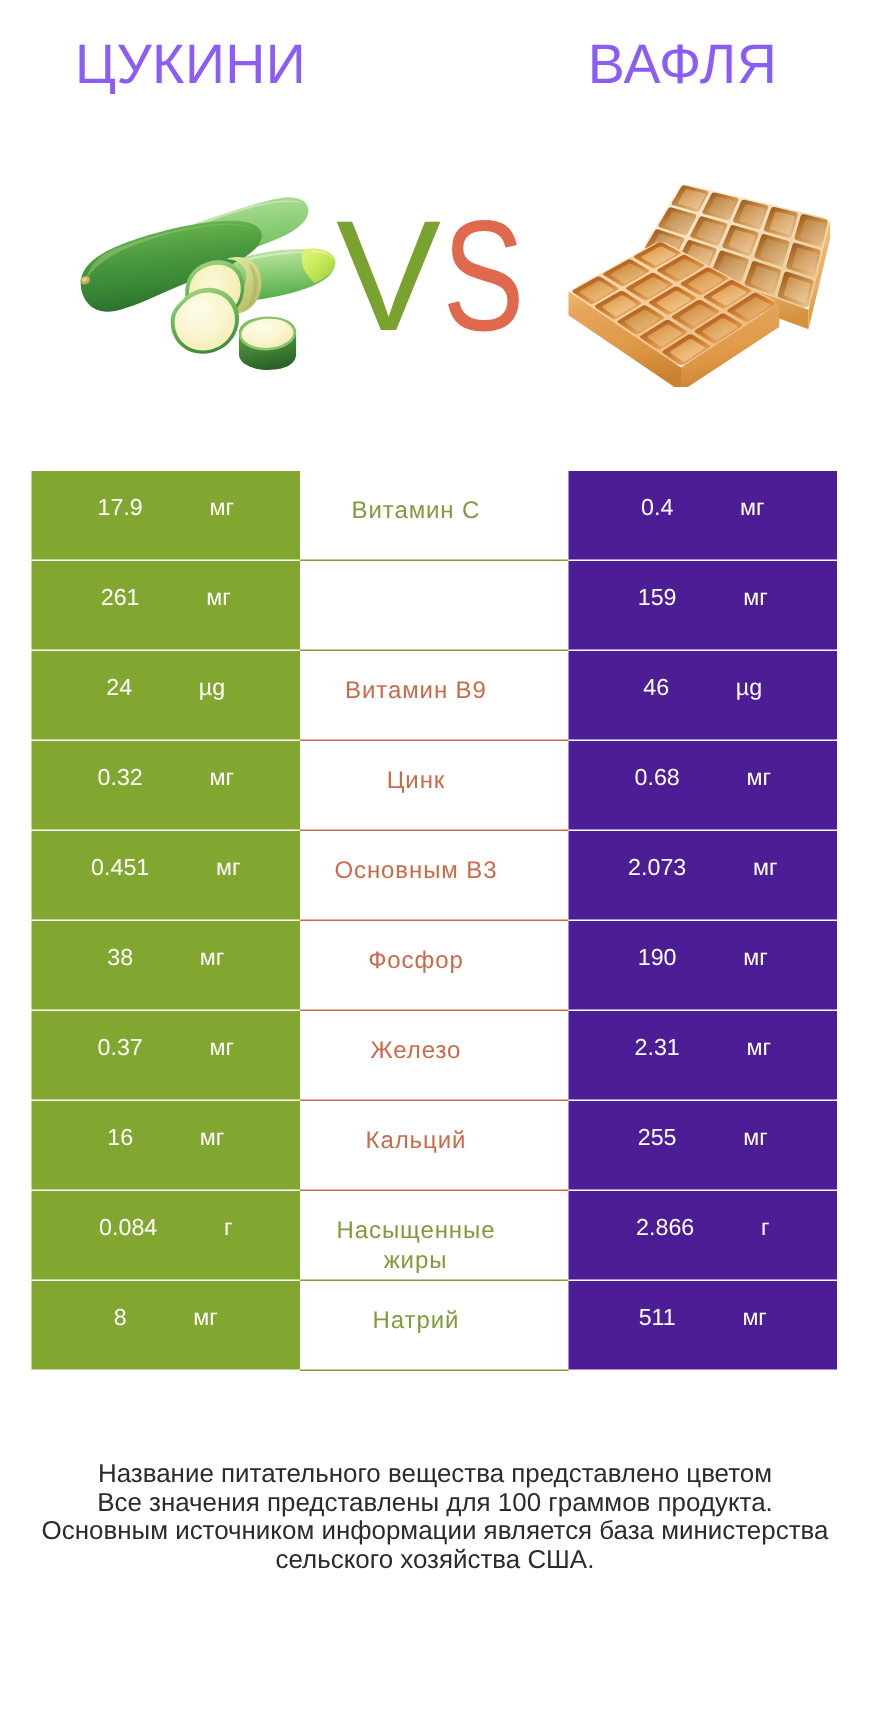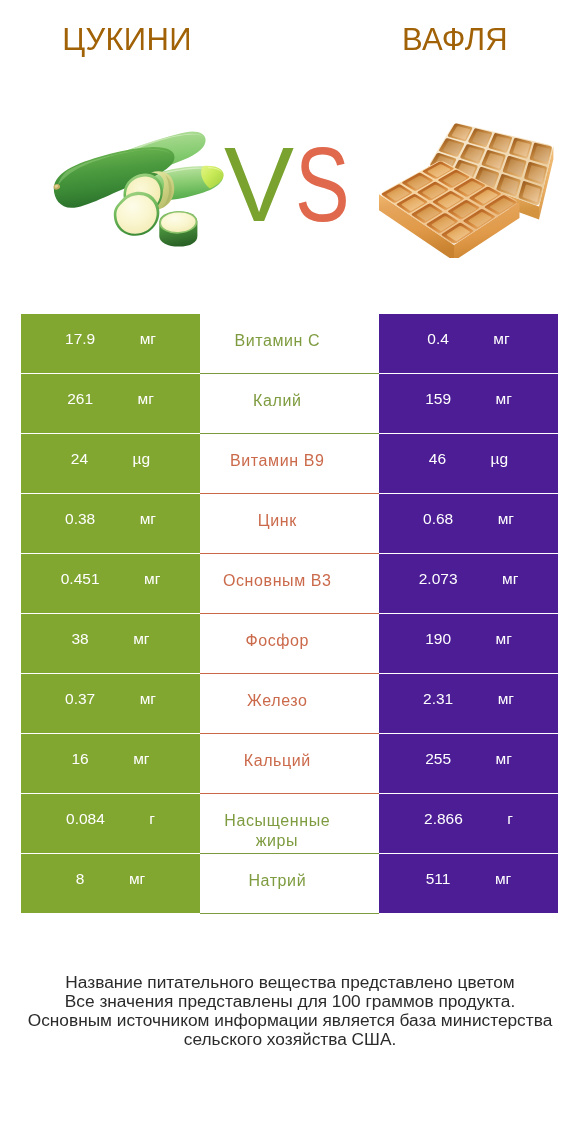--- a/index.html
+++ b/index.html
@@ -1,19 +1,19 @@
 <!DOCTYPE html>
 <html lang="ru"><head>
 <meta charset="utf-8">
 <title>compare</title>
 <style>
   html,body{margin:0;padding:0;}
   body{width:580px;height:1144px;background:#fff;font-family:"Liberation Sans",sans-serif;-webkit-font-smoothing:antialiased;}
   .page{position:relative;width:580px;height:1144px;overflow:hidden;}
-  .ttl{position:absolute;top:22px;font-size:31px;color:#a16207;text-align:center;letter-spacing:.3px;}
+  .ttl{position:absolute;top:22px;font-size:37px;color:#8b5cf6;text-align:center;letter-spacing:.3px;}
   #t-left{left:0;width:254px;}
   #t-right{left:328px;width:254px;}
   .hero{position:absolute;}
   #hero-left{left:52px;top:128px;width:173px;height:122px;}
   #hero-right{left:374px;top:118px;width:182px;height:140px;}
   .vs{position:absolute;left:224px;top:132px;width:160px;height:105px;font-size:105px;line-height:105px;font-weight:400;text-align:left;white-space:nowrap;}
   .vs .v{color:#79a22e;display:inline-block;}
   .vs .s{color:#e0684c;display:inline-block;transform:scaleX(0.78);transform-origin:left center;margin-left:1px;}
   .tbl{position:absolute;left:21px;top:314.4px;width:537px;}
   .row{position:relative;height:60px;}
@@ -271,43 +271,40 @@
         </div>
         <div class="cell cr">
           <span class="val"><span class="num">0.4</span> <span class="unit">мг</span></span>
         </div>
         <div class="sep" style="background:#7e9c3f"></div>
       </div>
       <div class="row">
         <div class="cell cl">
           <span class="val"><span class="num">261</span> <span class="unit">мг</span></span>
         </div>
-        <div class="cell cm">
-          <span class="mid g">Калий</span>
-        </div>
         <div class="cell cr">
           <span class="val"><span class="num">159</span> <span class="unit">мг</span></span>
         </div>
         <div class="sep" style="background:#7e9c3f"></div>
       </div>
       <div class="row">
         <div class="cell cl">
           <span class="val"><span class="num">24</span> <span class="unit">µg</span></span>
         </div>
         <div class="cell cm">
           <span class="mid o">Витамин B9</span>
         </div>
         <div class="cell cr">
           <span class="val"><span class="num">46</span> <span class="unit">µg</span></span>
         </div>
         <div class="sep" style="background:#cb6a4b"></div>
       </div>
       <div class="row">
         <div class="cell cl">
-          <span class="val"><span class="num">0.38</span> <span class="unit">мг</span></span>
+          <span class="val"><span class="num">0.32</span> <span class="unit">мг</span></span>
         </div>
         <div class="cell cm">
           <span class="mid o">Цинк</span>
         </div>
         <div class="cell cr">
           <span class="val"><span class="num">0.68</span> <span class="unit">мг</span></span>
         </div>
         <div class="sep" style="background:#cb6a4b"></div>
       </div>
       <div class="row">

